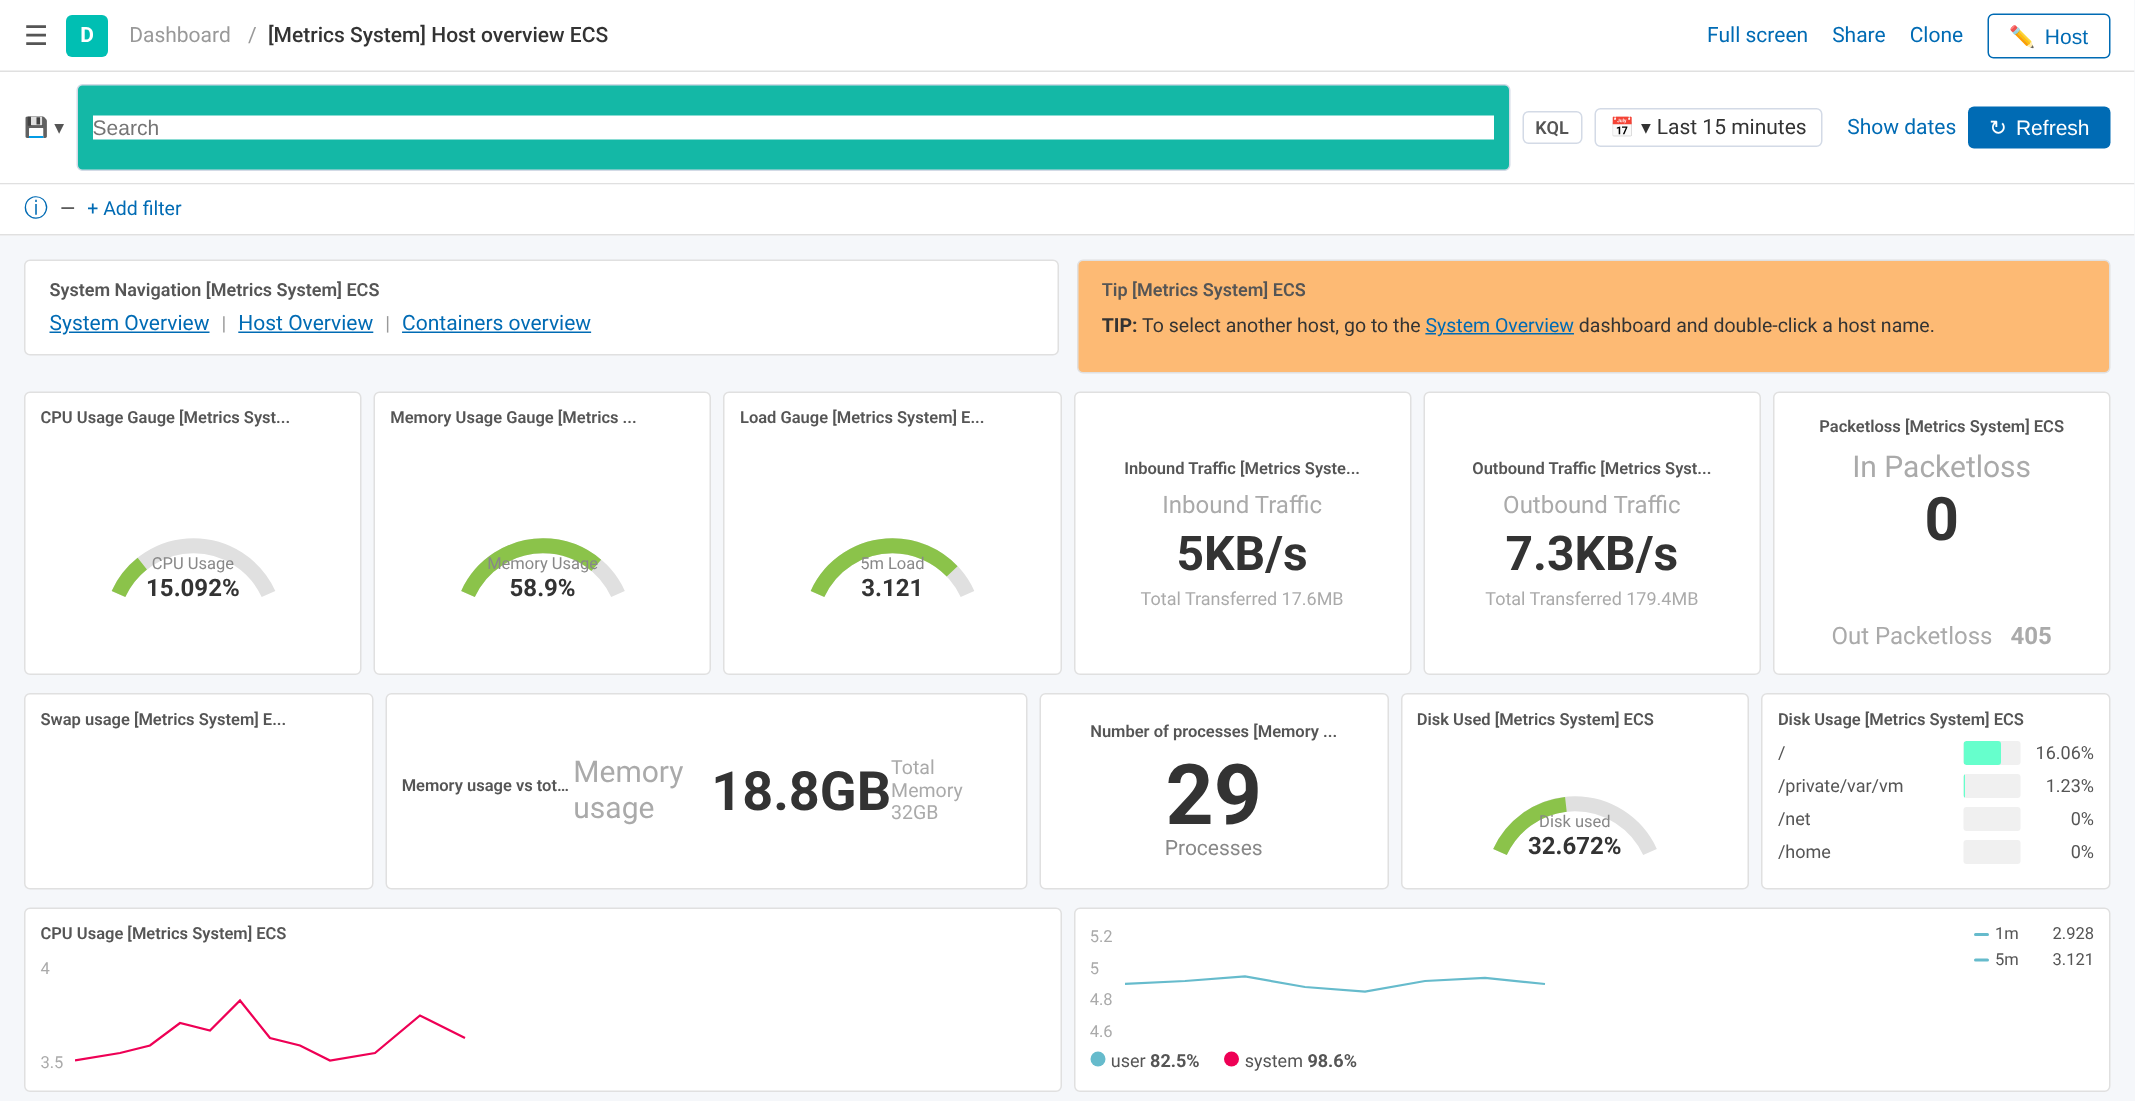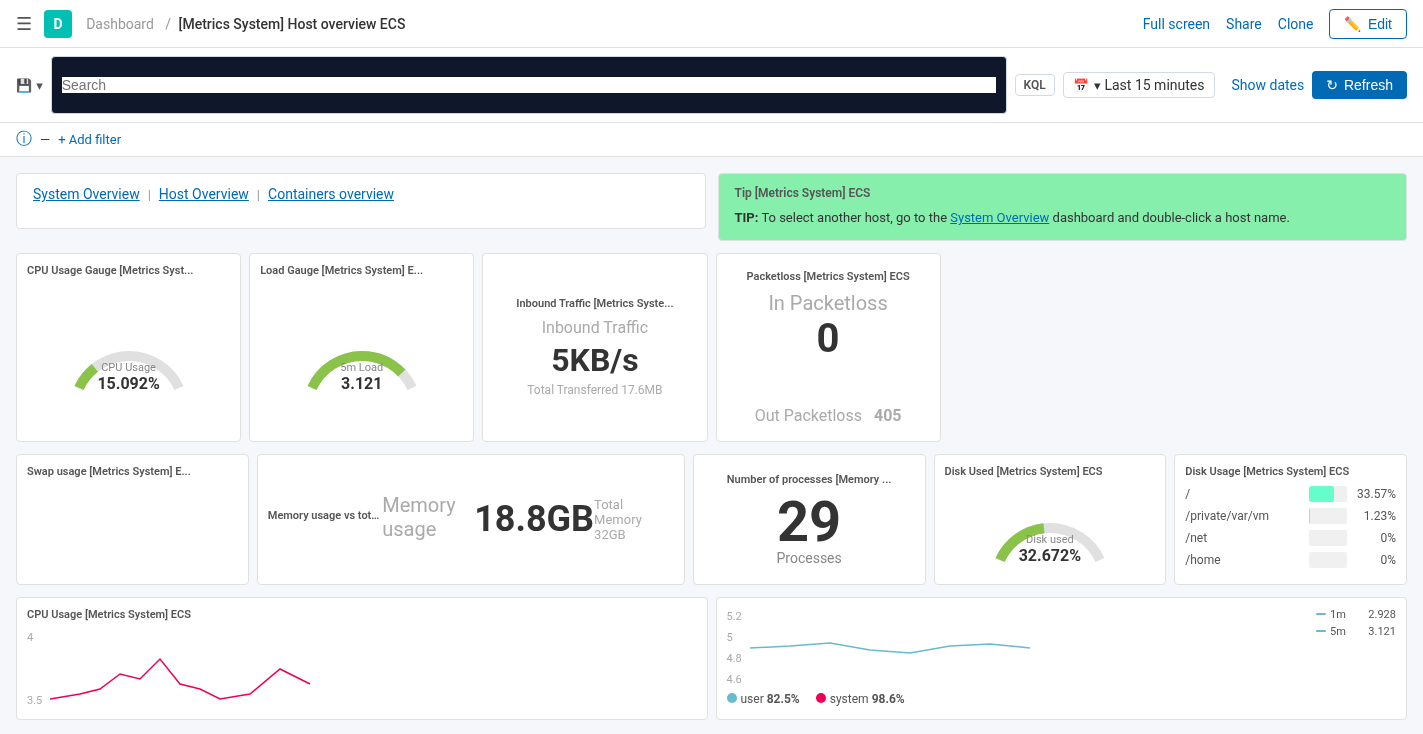--- a/index.html
+++ b/index.html
@@ -28,21 +28,21 @@
     }
 
     
     .filter-bar {
       display: flex; align-items: center; padding: 8px 16px; background: #fff;
       border-bottom: 1px solid #e0e0e0; gap: 8px;
     }
     .filter-save { display: flex; align-items: center; gap: 4px; cursor: pointer; color: #555; }
     .search-box {
       flex: 1; display: flex; align-items: center; border: 1px solid #d3dae6;
-      border-radius: 4px; padding: 20px 10px; background: #0f172a;
+      border-radius: 4px; padding: 20px 10px; background: #14b8a6;
     }
     .search-box input { border: none; outline: none; flex: 1; font-size: 14px; }
     .kql-badge {
       padding: 3px 8px; border: 1px solid #d3dae6; border-radius: 4px;
       font-size: 12px; font-weight: 600; color: #555; cursor: pointer;
     }
     .time-picker {
       display: flex; align-items: center; gap: 4px; border: 1px solid #d3dae6;
       border-radius: 4px; padding: 4px 10px; cursor: pointer; background: #fff;
     }
@@ -72,21 +72,21 @@
     }
     .nav-panel-title { font-size: 12px; font-weight: 600; color: #555; margin-bottom: 8px; }
     .nav-links { display: flex; gap: 8px; align-items: center; }
     .nav-links a {
       color: #006bb4; text-decoration: underline; font-size: 14px; cursor: pointer;
     }
     .nav-links .sep { color: #999; }
 
     
     .tip-panel {
-      background: #86efac; border: 1px solid #e0e0e0; border-radius: 4px;
+      background: #fdba74; border: 1px solid #e0e0e0; border-radius: 4px;
       padding: 12px 16px;
     }
     .tip-panel-title { font-size: 12px; font-weight: 600; color: #555; margin-bottom: 8px; }
     .tip-content { font-size: 13px; line-height: 1.5; }
     .tip-content strong { font-weight: 700; }
     .tip-content a { color: #006bb4; text-decoration: underline; cursor: pointer; }
 
     
     .top-panels { display: grid; grid-template-columns: 1fr 1fr; gap: 12px; margin-bottom: 12px; }
 
@@ -161,21 +161,21 @@
     <span>Dashboard</span>
     <span>/</span>
     <strong>[Metrics System] Host overview ECS</strong>
   </div>
   <div class="top-nav-right">
     <a>Full screen</a>
     <a>Share</a>
     <a>Clone</a>
     <button class="btn-edit">
       <span>✏️</span>
-      <span>Edit</span>
+      <span>Host</span>
     </button>
   </div>
 </div>
 
 <div class="filter-bar">
   <div class="filter-save">
     <span>💾</span>
     <span>▾</span>
   </div>
   <div class="search-box">
@@ -197,20 +197,21 @@
 <div class="add-filter-bar">
   <span class="info-icon">ⓘ</span>
   <span>—</span>
   <a class="add-filter-link">+ Add filter</a>
 </div>
 
 <div class="dashboard">
 
   <div class="top-panels">
     <div class="nav-panel">
+      <div class="nav-panel-title">System Navigation [Metrics System] ECS</div>
       <div class="nav-links">
         <a>System Overview</a>
         <span class="sep">|</span>
         <a>Host Overview</a>
         <span class="sep">|</span>
         <a>Containers overview</a>
       </div>
     </div>
     <div class="tip-panel">
       <div class="tip-panel-title">Tip [Metrics System] ECS</div>
@@ -234,20 +235,35 @@
             <path d="M10,65 A55,55 0 0,1 110,65" stroke="#8bc34a" stroke-width="10" fill="none" stroke-dasharray="172.8" stroke-dashoffset="146.9"></path>
           </svg>
           <div class="gauge-label">
             <div class="gauge-name">CPU Usage</div>
             <div class="gauge-value">15.092%</div>
           </div>
         </div>
       </div>
     </div>
 
+    <div class="metric-card">
+      <div class="metric-title">Memory Usage Gauge [Metrics ...</div>
+      <div class="gauge-container">
+        <div class="gauge-wrap">
+          <svg class="gauge-svg" viewBox="0 0 120 70">
+            <path d="M10,65 A55,55 0 0,1 110,65" stroke="#e0e0e0" stroke-width="10" fill="none"></path>
+            <path d="M10,65 A55,55 0 0,1 110,65" stroke="#8bc34a" stroke-width="10" fill="none" stroke-dasharray="172.8" stroke-dashoffset="71.5"></path>
+          </svg>
+          <div class="gauge-label">
+            <div class="gauge-name">Memory Usage</div>
+            <div class="gauge-value">58.9%</div>
+          </div>
+        </div>
+      </div>
+    </div>
 
     <div class="metric-card">
       <div class="metric-title">Load Gauge [Metrics System] E...</div>
       <div class="gauge-container">
         <div class="gauge-wrap">
           <svg class="gauge-svg" viewBox="0 0 120 70">
             <path d="M10,65 A55,55 0 0,1 110,65" stroke="#e0e0e0" stroke-width="10" fill="none"></path>
             <path d="M10,65 A55,55 0 0,1 110,65" stroke="#8bc34a" stroke-width="10" fill="none" stroke-dasharray="172.8" stroke-dashoffset="65.7"></path>
           </svg>
           <div class="gauge-label">
@@ -262,20 +278,30 @@
       <div class="metric-title">Inbound Traffic [Metrics Syste...</div>
       <div class="traffic-label">Inbound Traffic</div>
       <div class="traffic-value">5KB/s</div>
       <div class="traffic-sub">
         <span>Total Transferred</span>
         <span> </span>
         <span>17.6MB</span>
       </div>
     </div>
 
+    <div class="metric-card traffic-card">
+      <div class="metric-title">Outbound Traffic [Metrics Syst...</div>
+      <div class="traffic-label">Outbound Traffic</div>
+      <div class="traffic-value">7.3KB/s</div>
+      <div class="traffic-sub">
+        <span>Total Transferred</span>
+        <span> </span>
+        <span>179.4MB</span>
+      </div>
+    </div>
 
     <div class="metric-card packetloss-card">
       <div class="metric-title">Packetloss [Metrics System] ECS</div>
       <div class="packetloss-in-label">In Packetloss</div>
       <div class="packetloss-in-value">0</div>
       <div class="packetloss-out">
         <span>Out Packetloss</span>
         <strong style="margin-left:8px;">405</strong>
       </div>
     </div>
@@ -322,21 +348,21 @@
     </div>
 
     <div class="metric-card disk-usage-card">
       <div class="metric-title">Disk Usage [Metrics System] ECS</div>
       <div id="disk-bars">
           <div class="disk-bar-row">
             <div class="disk-bar-label">/</div>
             <div class="disk-bar-track">
               <div class="disk-bar-fill" style="width: 65.29%;"></div>
             </div>
-            <div class="disk-bar-pct">33.57%</div>
+            <div class="disk-bar-pct">16.06%</div>
           </div>
           <div class="disk-bar-row">
             <div class="disk-bar-label">/private/var/vm</div>
             <div class="disk-bar-track">
               <div class="disk-bar-fill" style="width: 1.23%;"></div>
             </div>
             <div class="disk-bar-pct">1.23%</div>
           </div>
           <div class="disk-bar-row">
             <div class="disk-bar-label">/net</div>

